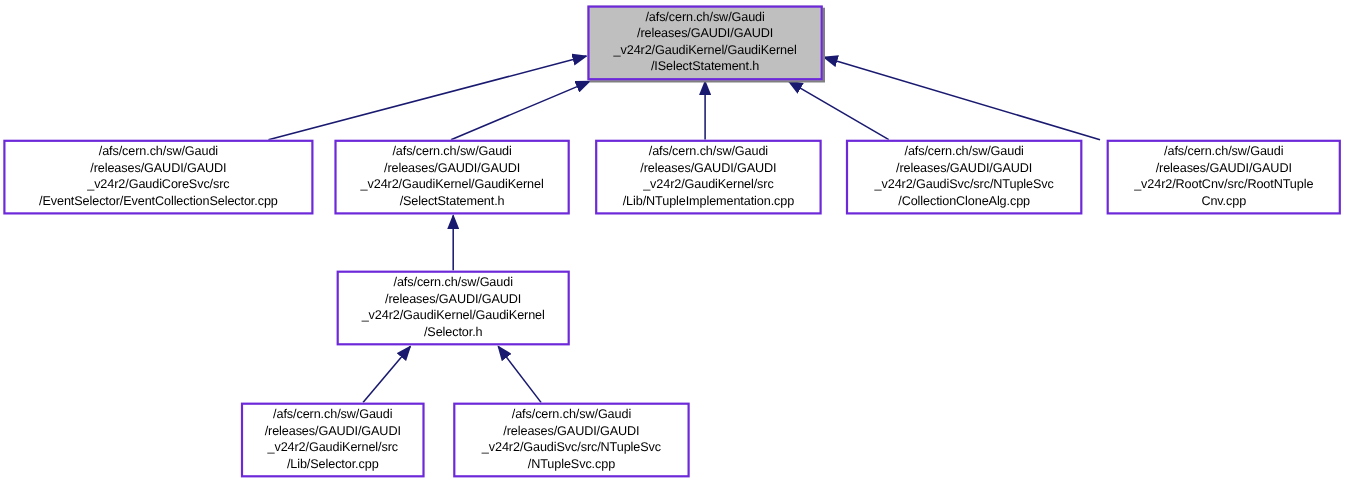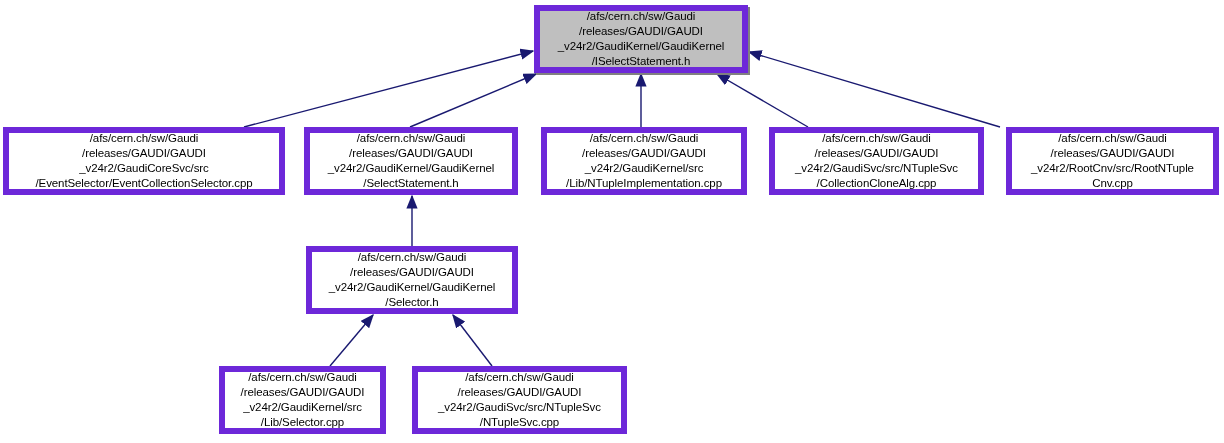--- a/index.html
+++ b/index.html
@@ -19,21 +19,21 @@
     position: absolute;
     left: 0;
     top: 0;
     width: 1224px;
     height: 443px;
     pointer-events: none;
   }
   .node {
     position: absolute;
     box-sizing: border-box;
-    border: 6px solid #6d28d9;
+    border: 2px solid #6d28d9;
     background: #ffffff;
     display: flex;
     align-items: center;
     justify-content: center;
     text-align: center;
     z-index: 2;
   }
   .node.root {
     background: #bfbfbf;
     box-shadow: 2px 2px 0 0 #808080;

